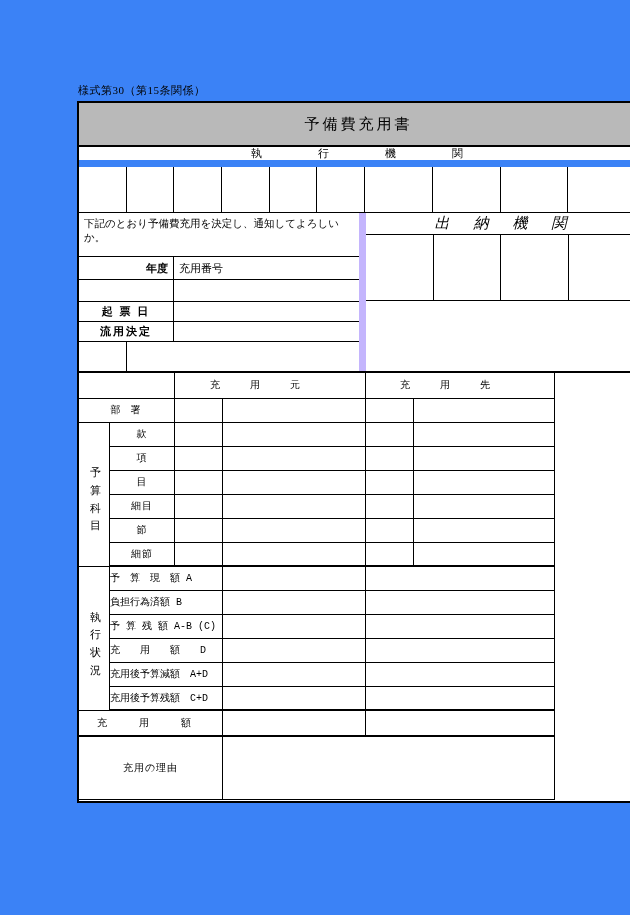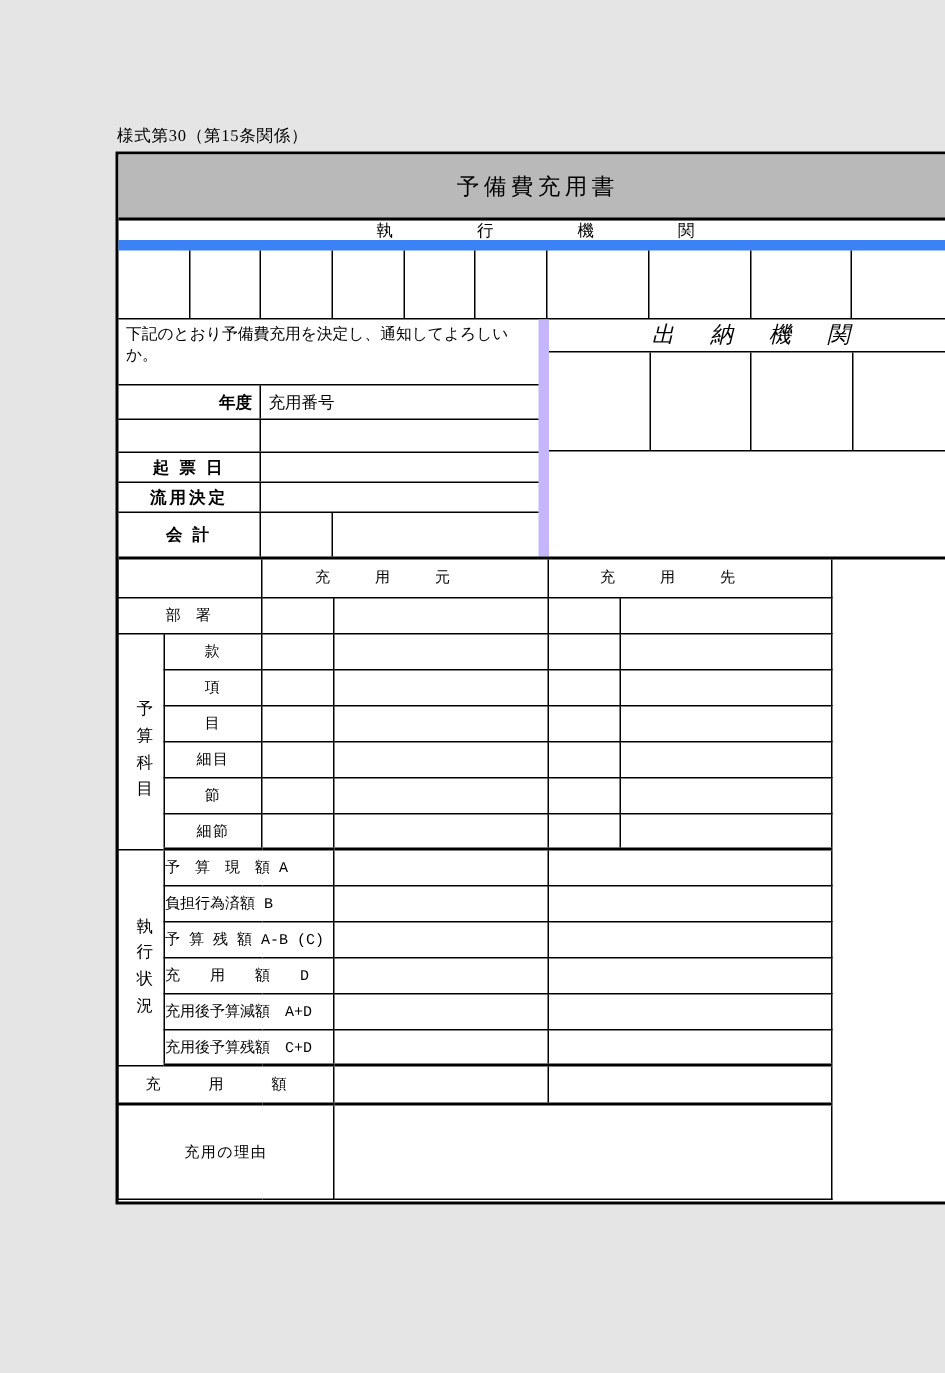--- a/index.html
+++ b/index.html
@@ -2,21 +2,21 @@
 <html><head>
 <meta charset="utf-8">
 <style>
   html,body{margin:0;padding:0;}
   body{
     width:630px;height:915px;background:#ffffff;
     font-family:"Liberation Serif","DejaVu Serif",serif;
     color:#000;
   }
   *{box-sizing:border-box;}
-  .page{position:relative;width:630px;height:915px;background:#e5e5e5;overflow:hidden;}
+  .page{position:relative;width:630px;height:915px;background:#3b82f6;overflow:hidden;}
 
   .form-number{position:absolute;left:78px;top:83px;font-size:11px;letter-spacing:0.5px;}
 
   .form-table{
     position:absolute;left:77px;top:101px;width:560px;height:702px;
     border:2px solid #000;display:flex;flex-direction:column;background:#fff;
   }
 
   
   .title-bar{
@@ -122,21 +122,20 @@
         </div>
         <div class="mid-row row-kihyo">
           <div class="lab">起 票 日</div>
           <div class="val"></div>
         </div>
         <div class="mid-row row-ryuyo">
           <div class="lab">流用決定</div>
           <div class="val"></div>
         </div>
         <div class="mid-row row-kaikei">
-          <div class="lab">会 計</div>
           <div class="sub"></div>
           <div class="val"></div>
         </div>
       </div>
       <div class="mid-right">
         <div class="suito-header">出納機関</div>
         <div class="suito-cells">
           <div class="cell"></div>
           <div class="cell"></div>
           <div class="cell"></div>

